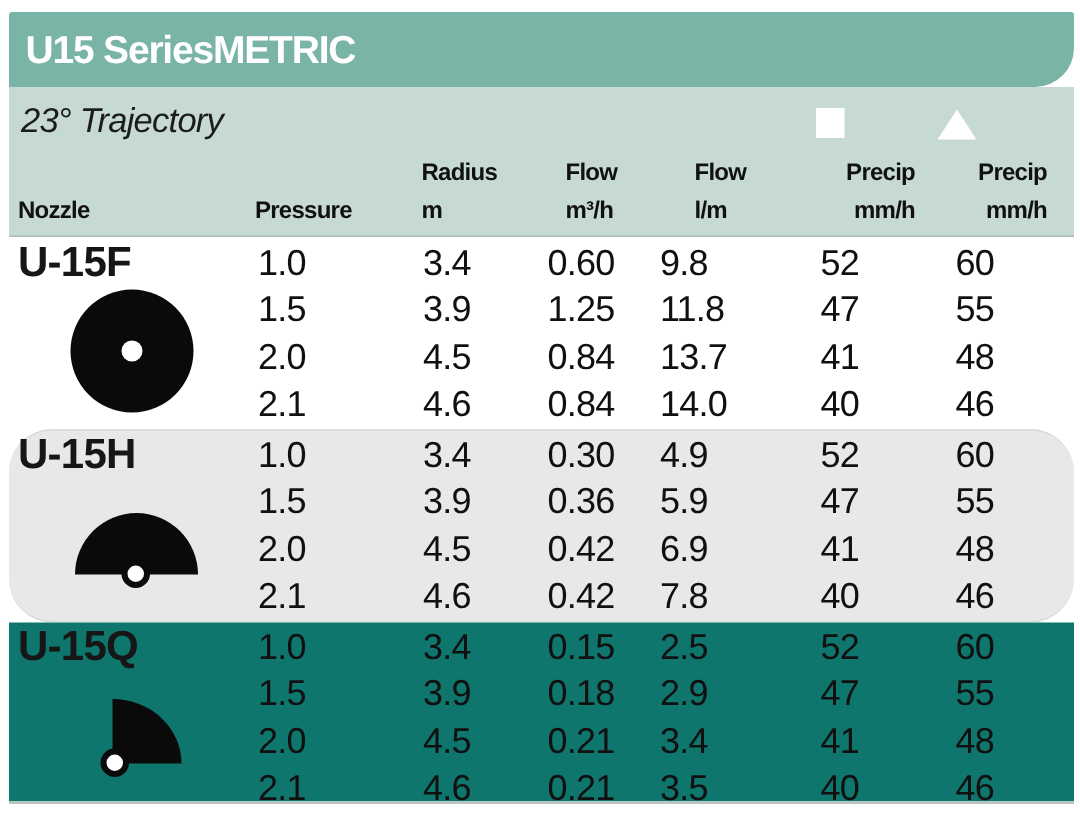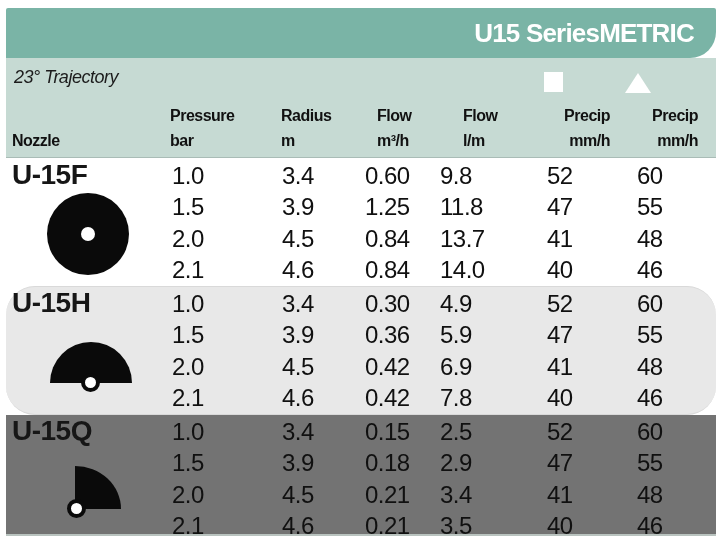--- a/index.html
+++ b/index.html
@@ -5,35 +5,35 @@
   html,body { margin:0; padding:0; background:#ffffff; }
   .page {
     position:relative; width:720px; height:542px; background:#ffffff;
     font-family:"Liberation Sans", sans-serif; color:#161616; overflow:hidden;
   }
 
   
   .header-bar {
     position:absolute; left:6px; top:8px; right:4px; height:50px;
     background:#7ab4a6; border-radius:2px 2px 26px 0;
-    display:flex; justify-content:flex-end; align-items:center;
+    display:flex; justify-content:flex-start; align-items:center;
     padding:0 22px 0 11px; box-sizing:border-box;
   }
   .header-bar .title, .header-bar .badge {
     color:#ffffff; font-weight:bold; font-size:26px; letter-spacing:-0.8px;
   }
 
   
   .band {
     position:absolute; left:6px; top:58px; right:4px; height:100px;
     background:#c6dad3; border-bottom:1px solid #a9bcb6; box-sizing:border-box;
   }
   .trajectory {
     position:absolute; left:8px; top:9px;
-    font-style:italic; font-size:18px; letter-spacing:-0.5px; color:#1c1c1c;
+    font-style:italic; font-size:23px; letter-spacing:-0.5px; color:#1c1c1c;
   }
   .marker-square { position:absolute; left:538px; top:14px; width:19px; height:20px; background:#ffffff; }
   .marker-triangle {
     position:absolute; left:619px; top:15px; width:0; height:0;
     border-left:13px solid transparent; border-right:13px solid transparent;
     border-bottom:20px solid #ffffff;
   }
   .col-head {
     position:absolute; bottom:4px; font-weight:bold; font-size:16px;
     line-height:25px; letter-spacing:-0.5px; color:#111111; white-space:nowrap;
@@ -44,21 +44,21 @@
   .ch-flow1   { left:371px; }
   .ch-flow2   { left:457px; }
   .ch-precip1 { left:500px; width:104px; text-align:right; }
   .ch-precip2 { left:588px; width:104px; text-align:right; }
 
   
   .group { position:absolute; left:6px; right:4px; box-sizing:border-box; }
   .group-f { top:159px; height:127px; background:#ffffff; }
   .group-h { top:286px; height:129px; background:#e8e8e8;
              border-top:1px solid #d9d9d9; border-bottom:1px solid #d9d9d9;border-radius:29px; }
-  .group-q { top:415px; height:121px; background:#737373;text-align:center; }
+  .group-q { top:415px; height:121px; background:#0f766e;text-align:center; }
 
   .nozzle-label {
     position:absolute; left:6px; top:0; height:31.5px; line-height:31.5px;
     font-weight:bold; font-size:28px; letter-spacing:-0.5px;
   }
   .rows { position:absolute; left:0; top:1px; right:0; }
   .row  { position:relative; height:31.4px; line-height:31.4px; }
   .cell { position:absolute; font-size:24px; letter-spacing:-0.5px; color:#101010; white-space:nowrap; }
   .c0 { left:166px; } .c1 { left:276px; } .c2 { left:359px; }
   .c3 { left:434px; } .c4 { left:541px; } .c5 { left:631px; }
@@ -104,21 +104,20 @@
   <div class="band">
     <div class="trajectory">23° Trajectory</div>
     <div class="marker-square"></div>
     <div class="marker-triangle"></div>
 
     <div class="col-head ch-nozzle">
       <div>Nozzle</div>
     </div>
     <div class="col-head ch-pressure">
       <div>Pressure</div>
-      <div>bar</div>
     </div>
     <div class="col-head ch-radius">
       <div>Radius</div>
       <div>m</div>
     </div>
     <div class="col-head ch-flow1">
       <div>Flow</div>
       <div>m³/h</div>
     </div>
     <div class="col-head ch-flow2">

